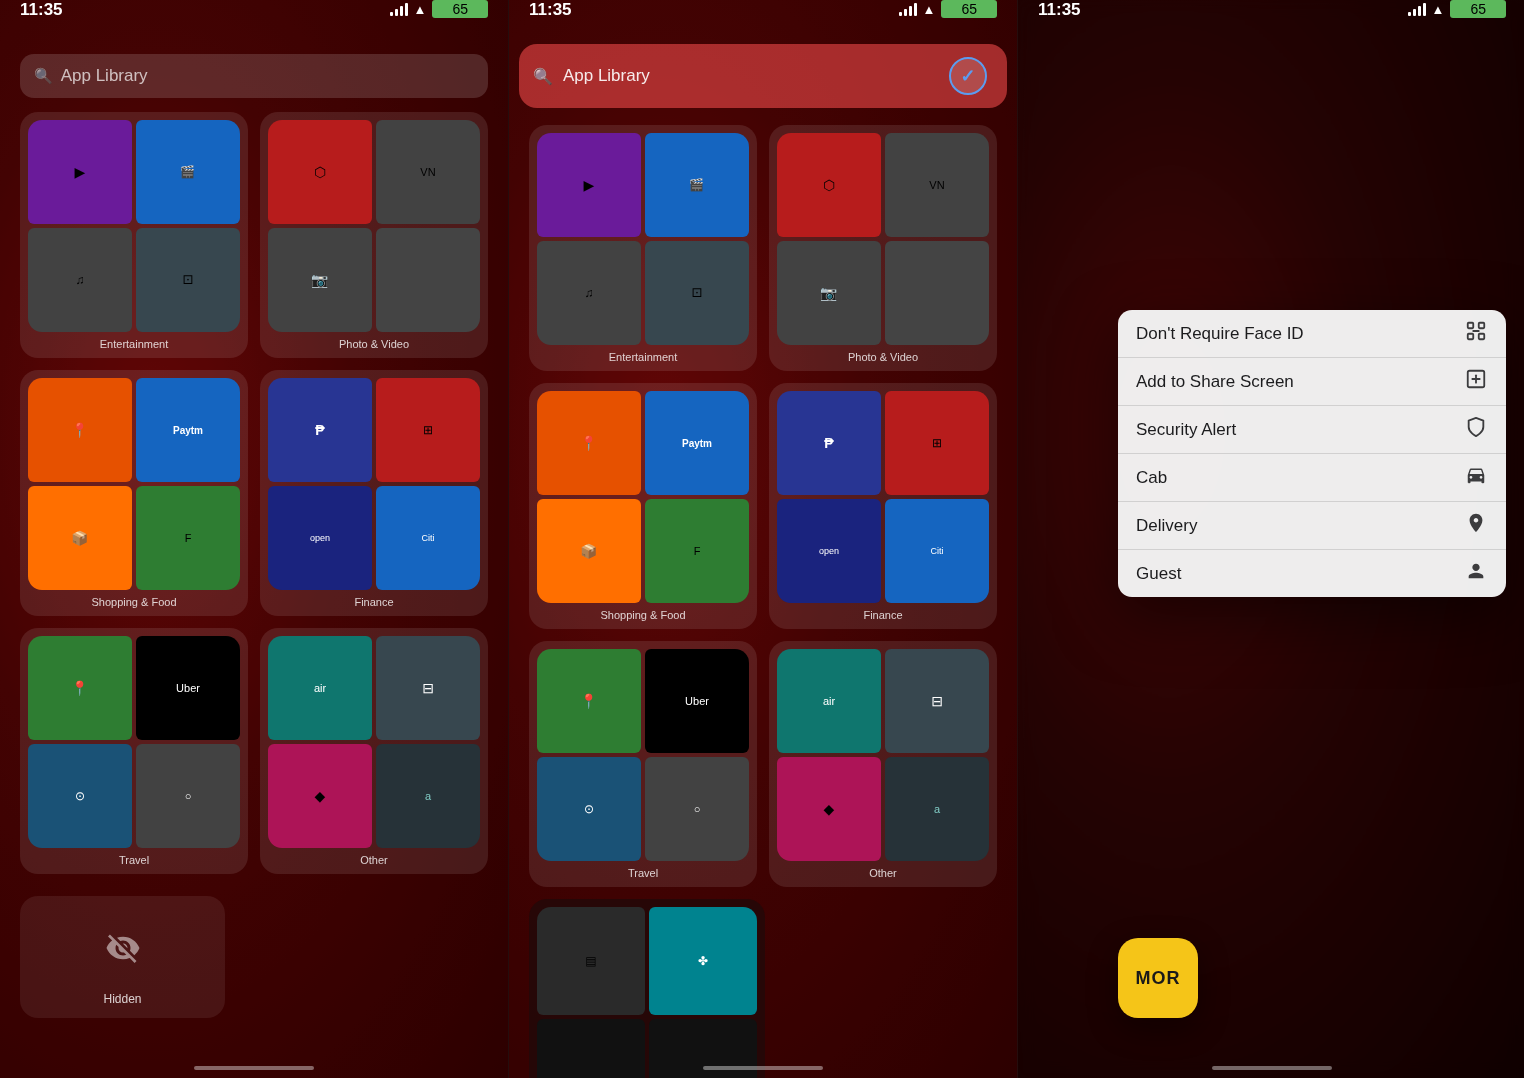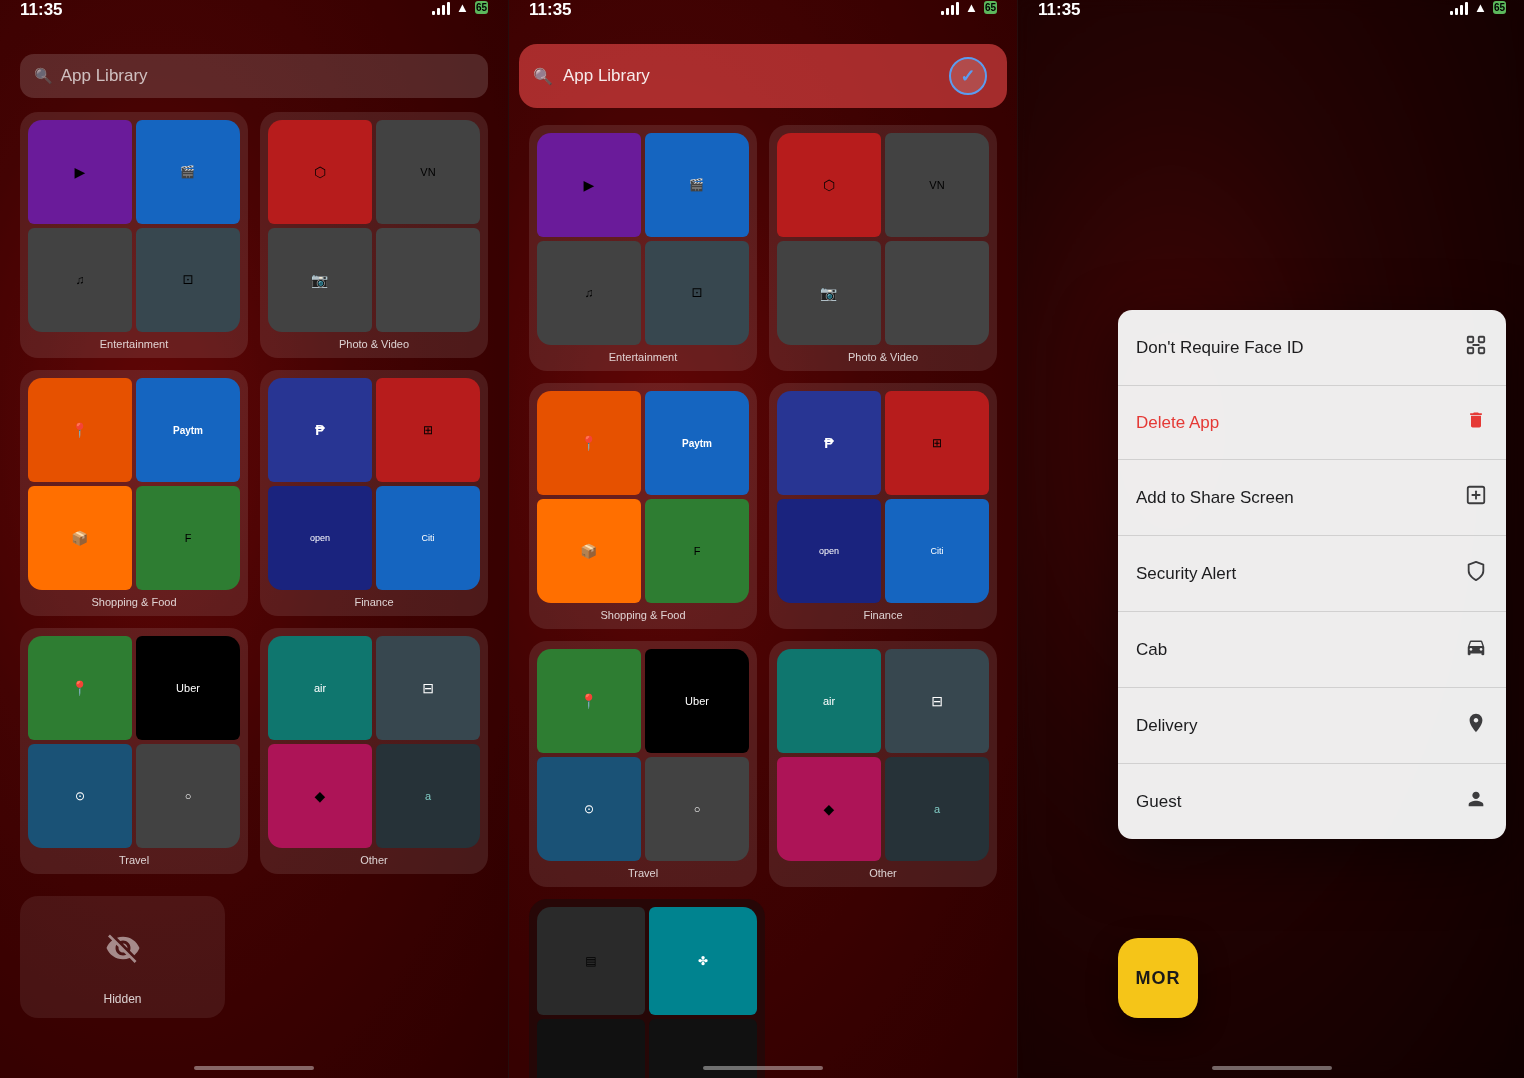--- a/index.html
+++ b/index.html
@@ -73,23 +73,23 @@
     }
 
     .wifi-icon {
       color: #fff;
       font-size: 13px;
     }
 
     .battery-badge {
       background: #5cb85c;
       color: #000;
-      font-size: 10px;
-      font-weight: 700;
-      padding: 1px 1px;
+      font-size: 14px;
+      font-weight: 400;
+      padding: 1px 20px;
       border-radius: 3px;
     }
 
     
     .search-bar {
       position: absolute;
       top: 54px;
       left: 20px;
       right: 20px;
       height: 44px;
@@ -261,21 +261,21 @@
       border-radius: 14px;
       overflow: hidden;
       z-index: 30;
       box-shadow: 0 20px 60px rgba(0,0,0,0.5);
     }
 
     .menu-item {
       display: flex;
       align-items: center;
       justify-content: space-between;
-      padding: 24px 18px;
+      padding: 10px 18px;
       border-bottom: 1px solid rgba(0,0,0,0.12);
       cursor: pointer;
     }
 
     .menu-item:last-child {
       border-bottom: none;
     }
 
     .menu-item-text {
       font-size: 17px;
@@ -681,28 +681,20 @@
         <svg width="22" height="22" viewBox="0 0 24 24" fill="none" stroke="#3c3c3e" stroke-width="2" stroke-linecap="round" stroke-linejoin="round">
           <rect x="3" y="3" width="6" height="6" rx="1"></rect>
           <rect x="15" y="3" width="6" height="6" rx="1"></rect>
           <rect x="3" y="15" width="6" height="6" rx="1"></rect>
           <rect x="15" y="15" width="6" height="6" rx="1"></rect>
           <line x1="9" y1="12" x2="15" y2="12"></line>
         </svg>
       </span>
     </div>
 
-    <div class="menu-item">
-      <span class="menu-item-text red">Delete App</span>
-      <span class="menu-item-icon red">
-        <svg width="20" height="20" viewBox="0 0 24 24" fill="#e53935">
-          <path d="M6 19c0 1.1.9 2 2 2h8c1.1 0 2-.9 2-2V7H6v12zM19 4h-3.5l-1-1h-5l-1 1H5v2h14V4z"></path>
-        </svg>
-      </span>
-    </div>
 
 
     <div class="menu-item">
       <span class="menu-item-text">Add to Share Screen</span>
       <span class="menu-item-icon">
         <svg width="22" height="22" viewBox="0 0 24 24" fill="none" stroke="#3c3c3e" stroke-width="2" stroke-linecap="round" stroke-linejoin="round">
           <rect x="3" y="3" width="18" height="18" rx="2"></rect>
           <line x1="12" y1="8" x2="12" y2="16"></line>
           <line x1="8" y1="12" x2="16" y2="12"></line>
         </svg>

